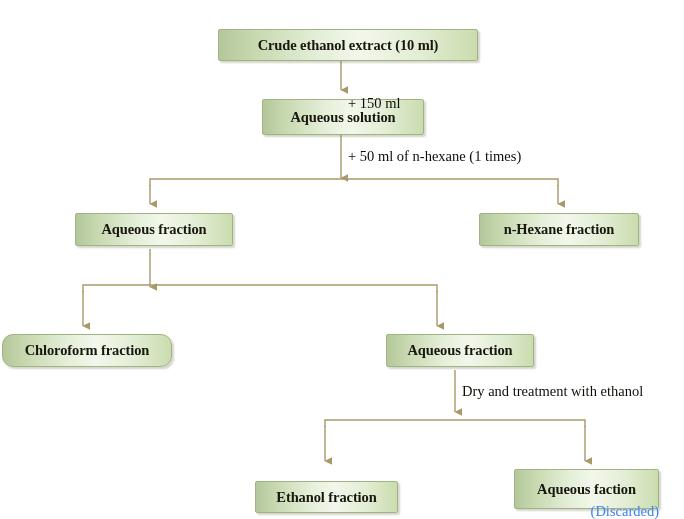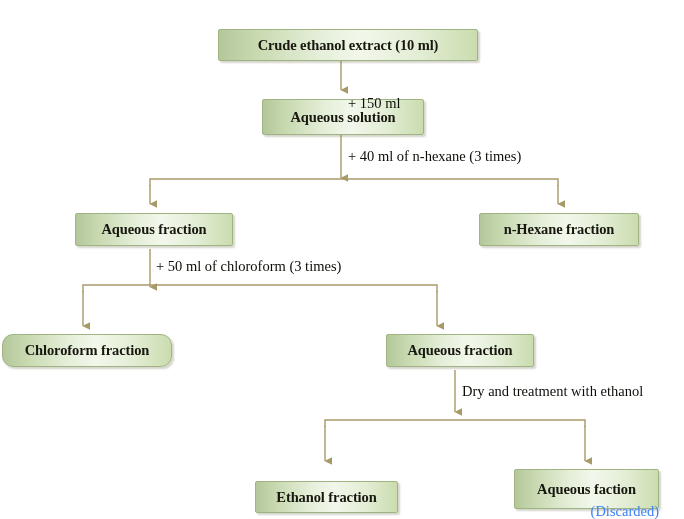--- a/index.html
+++ b/index.html
@@ -129,19 +129,18 @@
   </div>
 
   <div class="node" style="left:514px; top:469px; width:145px; height:40px;">
     <span class="node-label">Aqueous faction</span>
   </div>
 
   <div class="sub-label" style="left:514px; top:504px; width:145px;">(Discarded)</div>
 
   <div class="edge-label" style="left:348px; top:50px;margin-top:46px;">+ 150 ml</div>
 
-  <div class="edge-label" style="left:348px; top:149px;">+ 40 ml of n-hexane (3 times)</div>
+  <div class="edge-label" style="left:348px; top:149px;">+ 50 ml of n-hexane (1 times)</div>
 
-  <div class="edge-label" style="left:156px; top:259px;">+ 50 ml of chloroform (3 times)</div>
 
   <div class="edge-label" style="left:462px; top:384px;">Dry and treatment with ethanol</div>
 
 </div>
 
 </body></html>

